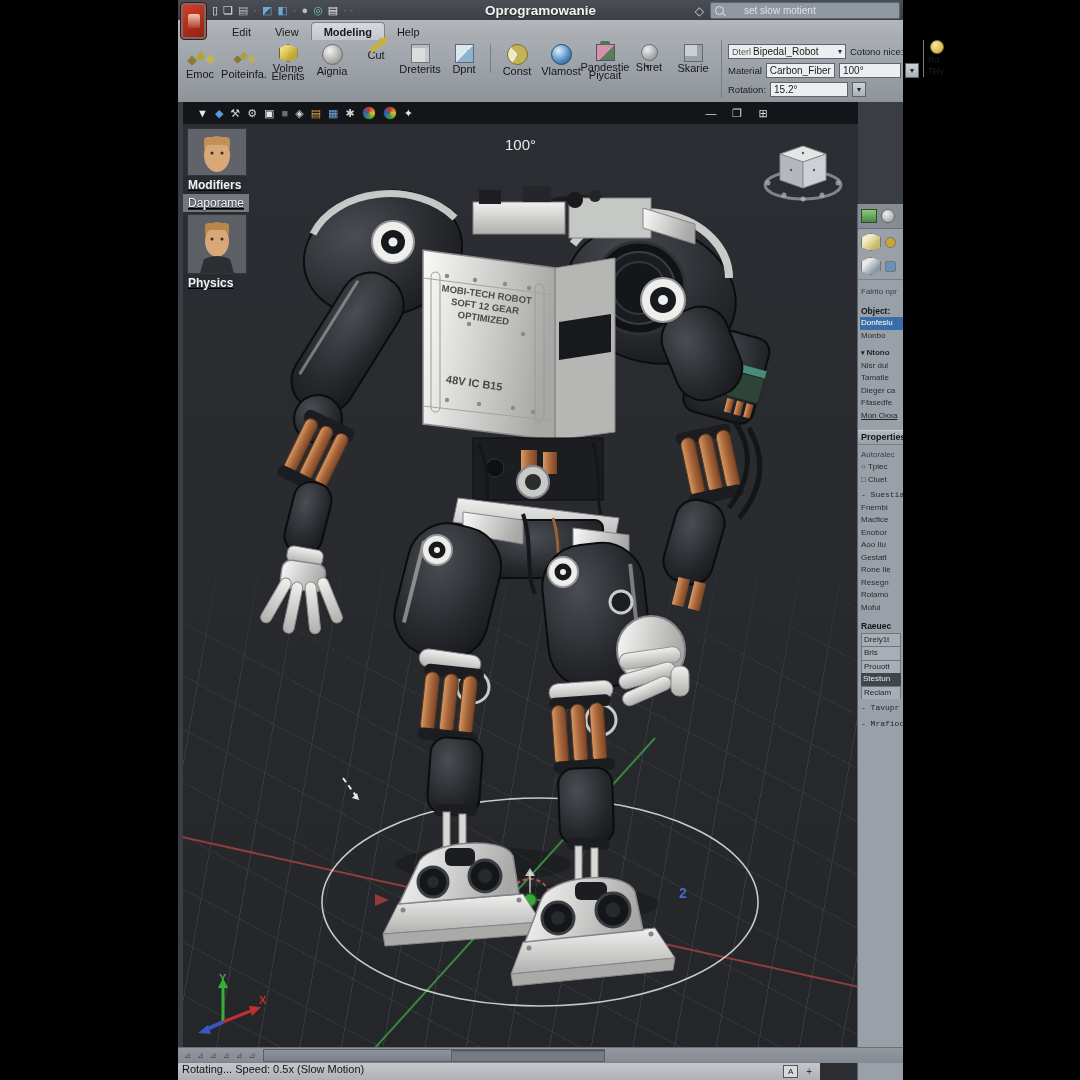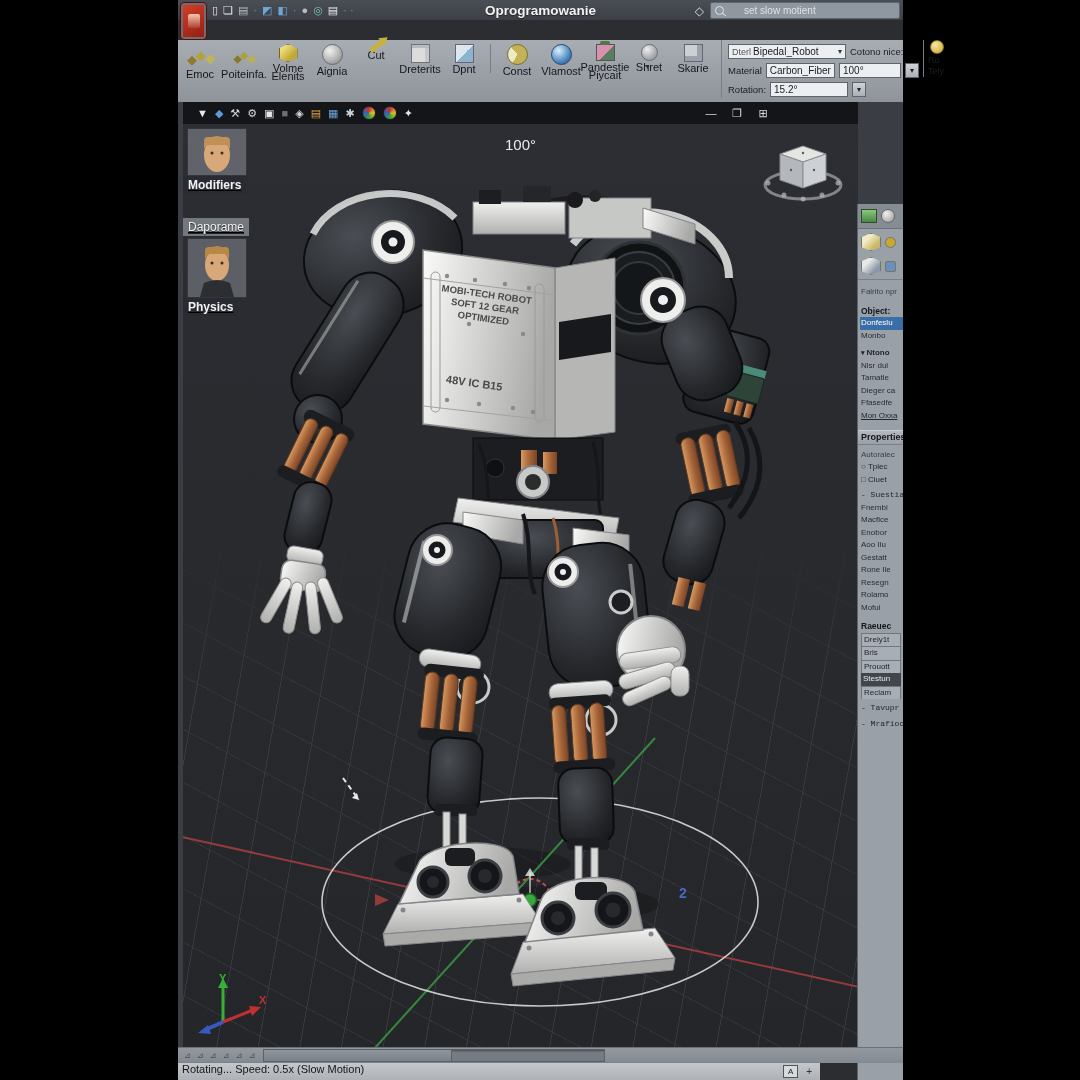--- a/index.html
+++ b/index.html
@@ -106,21 +106,21 @@
 
   .angle-display{position:absolute;left:0;right:0;top:34px;text-align:center;font-size:15px;color:#e8eaec;}
 
   
   .viewcube{position:absolute;right:12px;top:36px;}
 
   
   .leftpanel{position:absolute;left:0;top:26px;width:70px;text-decoration:underline;}
   .lp-avatar{width:58px;height:46px;margin-left:4px;background:#585c62;border:1px solid #33363a;overflow:hidden;}
   .lp-label{background:rgba(40,44,49,.85);color:#f2f2f2;font-weight:bold;font-size:12px;padding:2px 5px;width:fit-content;}
-  .lp-label.alt{background:#73787e;text-shadow:0 1px 1px #222;font-weight:normal;margin-top:24px;}
+  .lp-label.alt{background:#73787e;text-shadow:0 1px 1px #222;font-weight:normal;}
 
   
   .floor{position:absolute;left:0;top:430px;width:675px;height:516px;opacity:.85;
      background:
        repeating-linear-gradient(100deg,transparent 0 40px,#3a3d43 40px 41px),
        repeating-linear-gradient(28deg,transparent 0 46px,#34373c 46px 47px);
      -webkit-mask-image:linear-gradient(transparent,#000 30%);mask-image:linear-gradient(transparent,#000 30%);}
   .floorsvg{position:absolute;left:0;top:0;}
   .robot{position:absolute;left:40px;top:80px;}
   .gizmo-xyz{position:absolute;left:8px;bottom:8px;}
@@ -194,20 +194,27 @@
       <div class="t-title">Oprogramowanie</div>
       <div class="t-right">
         <span class="diamond">◇</span>
         <div class="searchbox">
           <span class="mag"></span>
           <span>set slow motient</span>
         </div>
       </div>
     </div>
 
+    <div class="menubar">
+
+    <div class="menu-item">Edit</div>
+        <div class="menu-item">View</div>
+        <div class="menu-item active">Modeling</div>
+        <div class="menu-item">Help</div>
+      </div>
 
     <div class="toolbar">
       <div class="tb-items">
 
           <div class="tb-item">
             <span class="tb-ic ic-vertex"></span>
             <span class="tb-label">Emoc</span>
           </div>
 
           <div class="tb-item">

